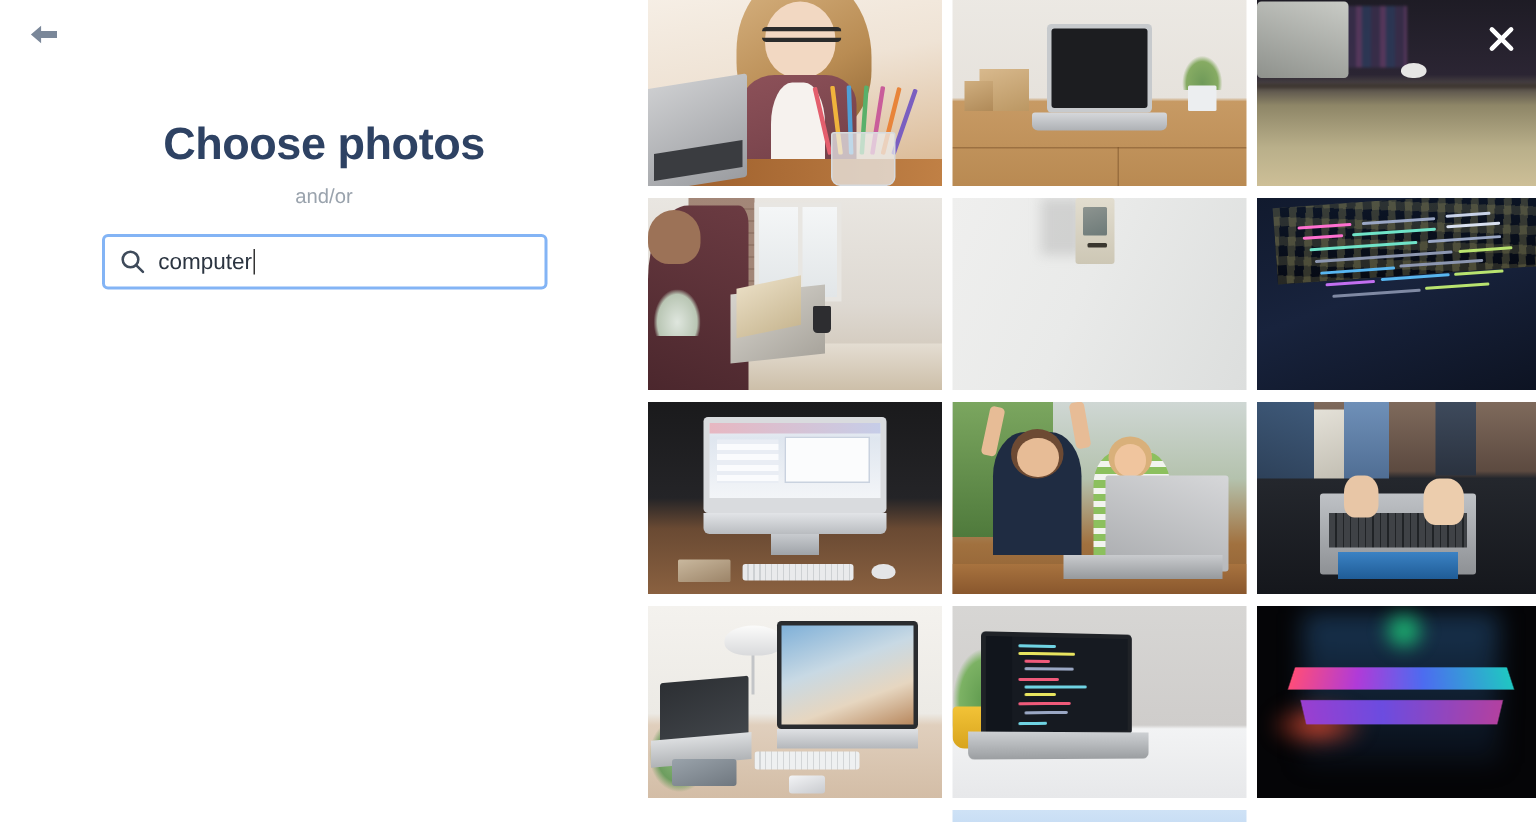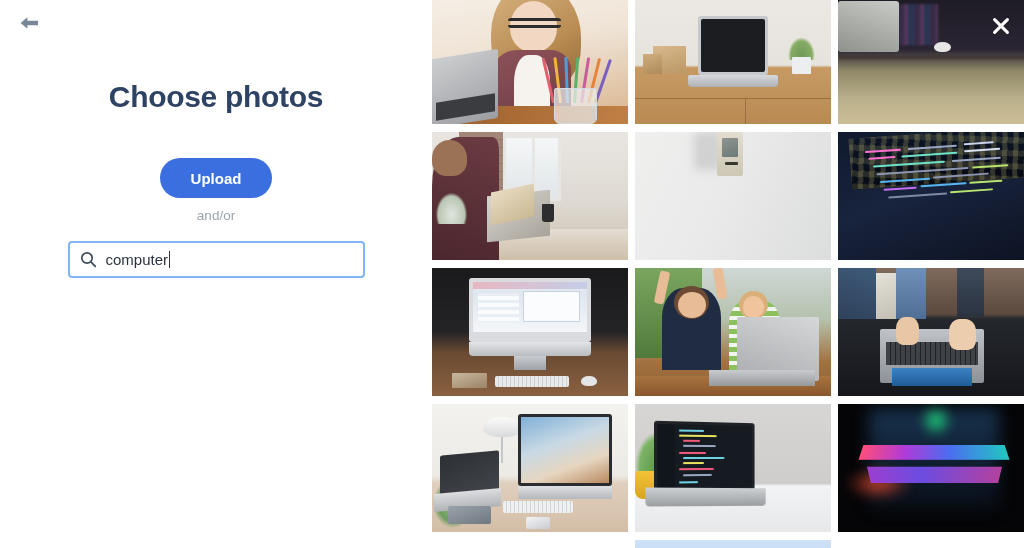--- a/index.html
+++ b/index.html
@@ -560,21 +560,20 @@
     <div class="back-arrow" title="Back">
       <svg width="22" height="16" viewBox="0 0 22 16" aria-hidden="true">
         <path d="M9.4 1.2 L2.6 7.0 L9.4 12.8 L9.4 9.3 L20 9.3 L20 4.7 L9.4 4.7 Z" fill="#7a8799"></path>
       </svg>
     </div>
 
     <div class="panel-inner">
 
       <div class="page-title">Choose photos</div>
 
-      <button class="upload-button">Upload</button>
 
       <div class="andor">and/or</div>
 
       <div class="search-wrap">
         <span class="search-icon">
           <svg width="17" height="17" viewBox="0 0 17 17" aria-hidden="true">
             <circle cx="7" cy="7" r="5.2" fill="none" stroke="#3f4b5b" stroke-width="1.7"></circle>
             <line x1="10.9" y1="10.9" x2="15.3" y2="15.3" stroke="#3f4b5b" stroke-width="1.7" stroke-linecap="round"></line>
           </svg>
         </span>

